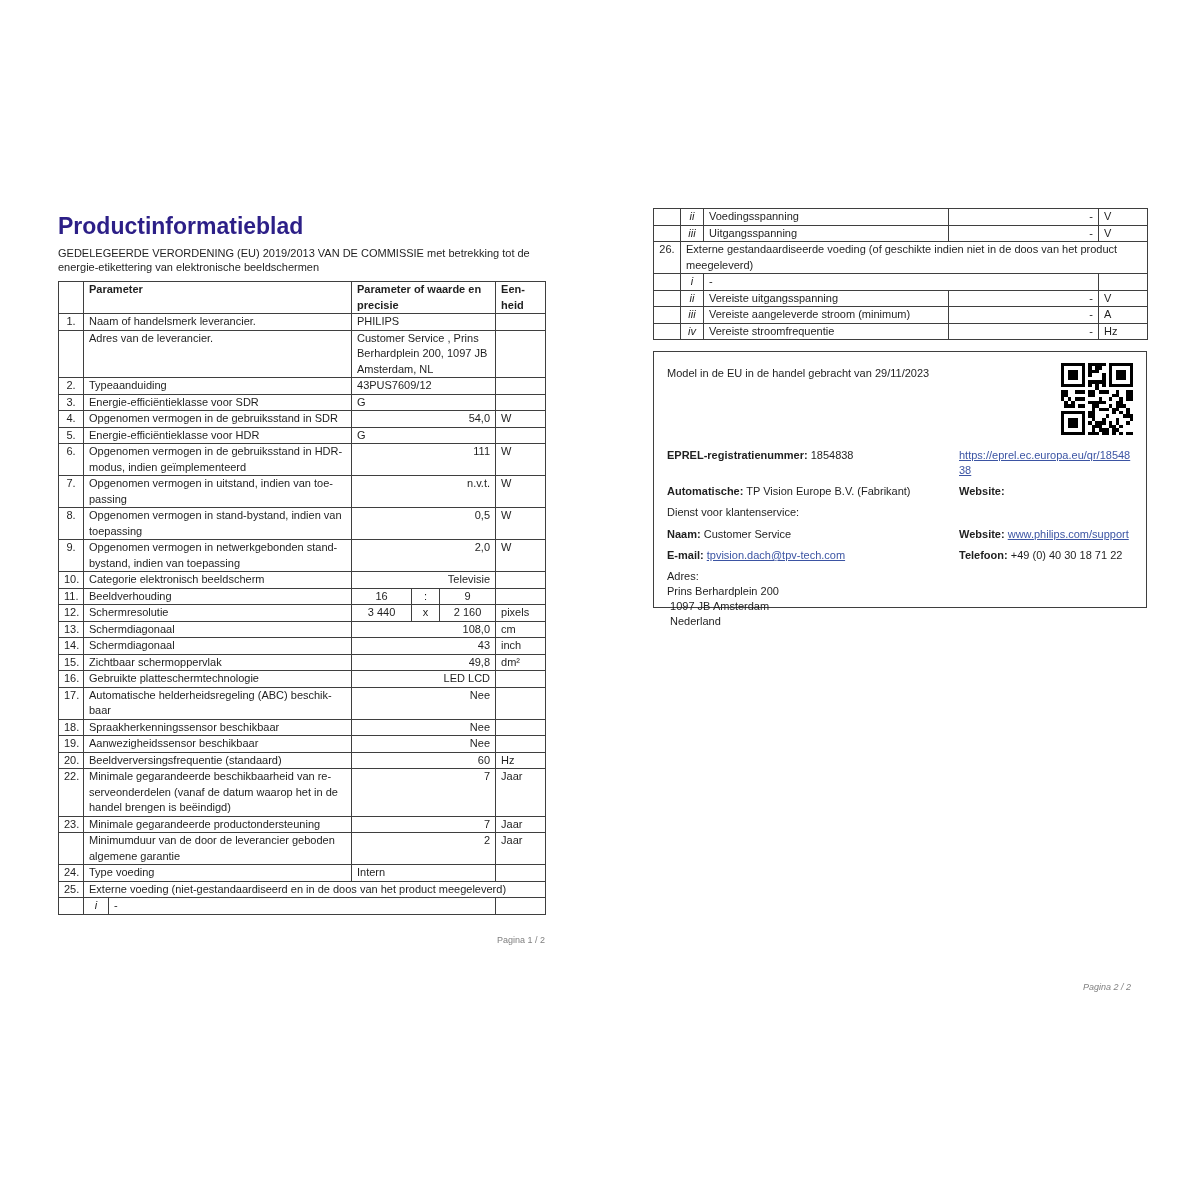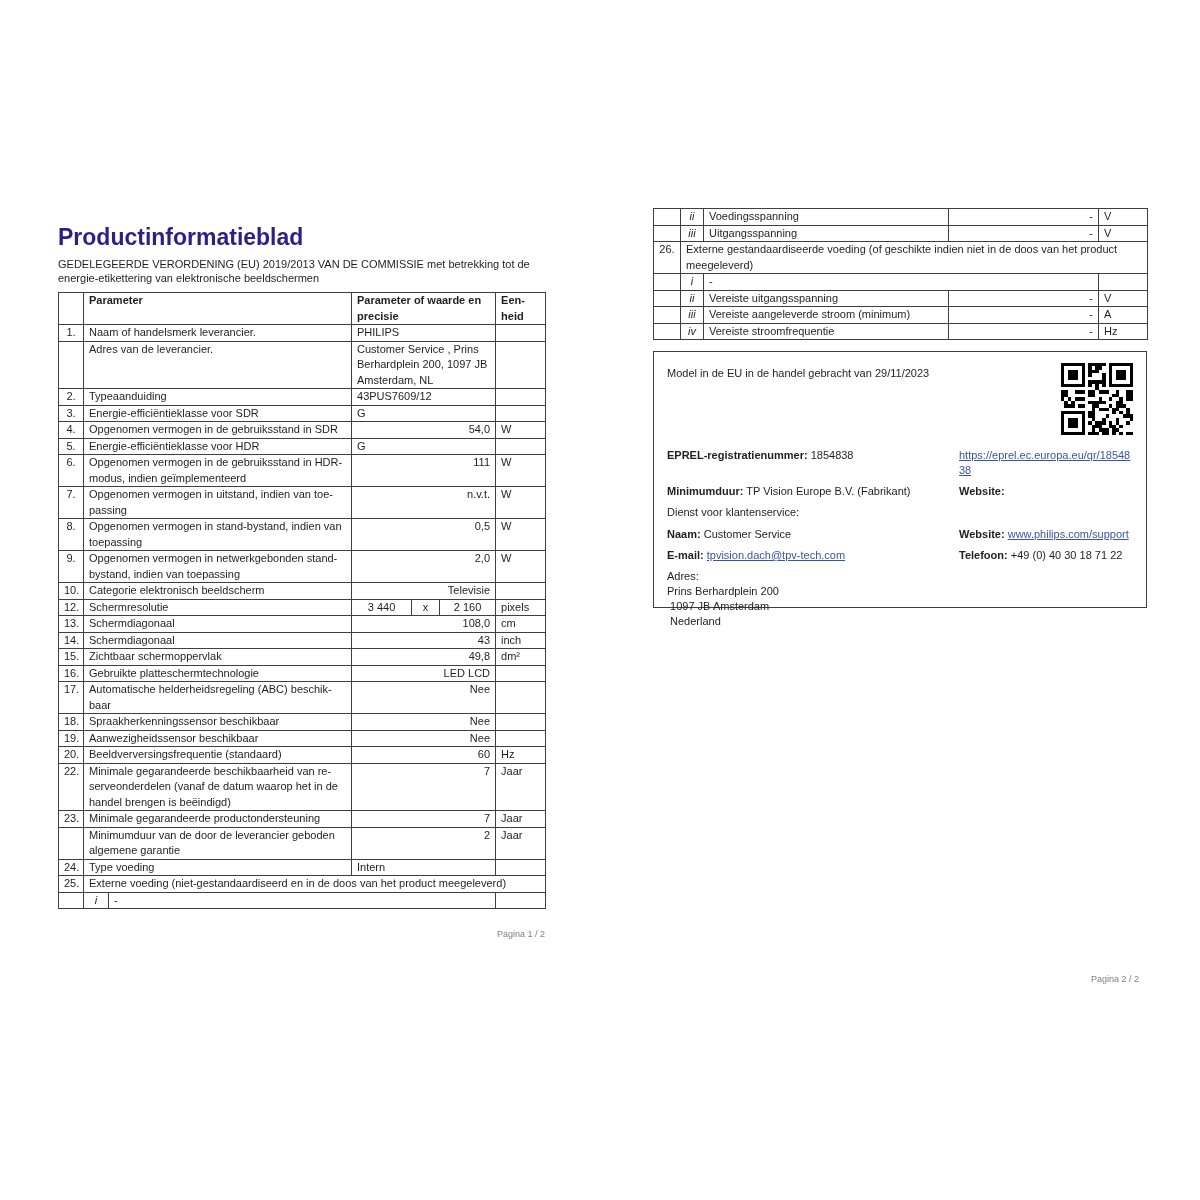--- a/index.html
+++ b/index.html
@@ -7,21 +7,21 @@
     --c-link:#3b54a3;
     --c-border:#3f3f3f;
     --c-text:#1f1f1f;
     --c-footer:#808080;
   }
   html,body{margin:0;padding:0;background:#ffffff;}
   body{width:1200px;height:1200px;font-family:"Liberation Sans",sans-serif;color:var(--c-text);}
   .canvas{position:relative;width:1200px;height:1200px;background:#fff;overflow:hidden;}
 
   .page{position:absolute;}
-  .page1{left:58px;top:224px;width:487px;}
+  .page1{left:58px;top:213px;width:487px;}
   .page2{left:653px;top:208px;width:494px;}
 
   h1.doc-title{margin:0 0 7px 0;font-size:23px;line-height:26px;font-weight:bold;color:var(--c-title);}
   .subtitle{margin:0 0 7px 0;font-size:11px;line-height:14px;color:var(--c-text);}
 
   table.ptable{border-collapse:collapse;table-layout:fixed;font-size:11px;line-height:15.5px;color:var(--c-text);}
   .page1 table.ptable{width:487px;}
   .page2 table.ptable{width:494px;}
   .ptable td,.ptable th{border:1px solid var(--c-border);padding:0 5px;vertical-align:top;overflow:hidden;}
   .ptable th{font-weight:bold;text-align:left;}
@@ -30,21 +30,21 @@
   .c-param{text-align:left;}
   .c-val{text-align:right;}
   .c-val.left{text-align:left;}
   .c-tv{text-align:center;}
   .c-sep{text-align:center;}
   .c-unit{text-align:left;}
   .c-span{text-align:left;}
   .c-dash{text-align:left;}
 
   .page-footer{font-size:9px;line-height:11px;color:var(--c-footer);text-align:right;margin-top:20px;}
-  .page2 .page-footer{position:absolute;top:758px;right:0;width:200px;margin:8px;}
+  .page2 .page-footer{position:absolute;top:758px;right:0;width:200px;margin:16px;font-style:italic;}
 
   .infobox{box-sizing:border-box;border:1px solid var(--c-border);margin-top:11px;width:494px;height:257px;
            padding:11px 13px;font-size:11px;line-height:15px;}
   .ib-top{display:flex;justify-content:flex-start;align-items:flex-start;margin-bottom:13px;}
   .ib-model{padding-top:3px;flex:1;}
   .qr{width:72px;height:72px;display:grid;grid-template-columns:repeat(21,1fr);grid-auto-rows:1fr;background:#fff;flex:0 0 72px;}
   .qr .b{background:#000;}
   .ib-row{display:grid;grid-template-columns:288px 1fr;column-gap:4px;margin-bottom:6px;align-items:start;}
   .ib-row .lbl{font-weight:bold;}
   .ib-single{margin-bottom:7px;}
@@ -140,20 +140,28 @@
             <td class="c-val" colspan="3">2,0</td>
             <td class="c-unit">W</td>
           </tr>
           <tr>
             <td class="c-num">10.</td>
             <td class="c-param" colspan="2">Categorie elektronisch beeldscherm</td>
             <td class="c-val" colspan="3">Televisie</td>
             <td class="c-unit"></td>
           </tr>
           <tr>
+            <td class="c-num">11.</td>
+            <td class="c-param" colspan="2">Beeldverhouding</td>
+            <td class="c-tv">16</td>
+            <td class="c-sep">:</td>
+            <td class="c-tv">9</td>
+            <td class="c-unit"></td>
+          </tr>
+          <tr>
             <td class="c-num">12.</td>
             <td class="c-param" colspan="2">Schermresolutie</td>
             <td class="c-tv">3 440</td>
             <td class="c-sep">x</td>
             <td class="c-tv">2 160</td>
             <td class="c-unit">pixels</td>
           </tr>
           <tr>
             <td class="c-num">13.</td>
             <td class="c-param" colspan="2">Schermdiagonaal</td>
@@ -753,21 +761,21 @@
           <span class="lbl">EPREL-registratienummer:</span>
           <span>1854838</span>
         </div>
         <div class="break">
           <a class="link">https://eprel.ec.europa.eu/qr/1854838</a>
         </div>
       </div>
 
       <div class="ib-row">
         <div>
-          <span class="lbl">Minimumduur:</span>
+          <span class="lbl">Automatische:</span>
           <span>TP Vision Europe B.V. (Fabrikant)</span>
         </div>
         <div>
           <span class="lbl">Website:</span>
         </div>
       </div>
 
       <div class="ib-single lbl">Dienst voor klantenservice:</div>
 
       <div class="ib-row">

